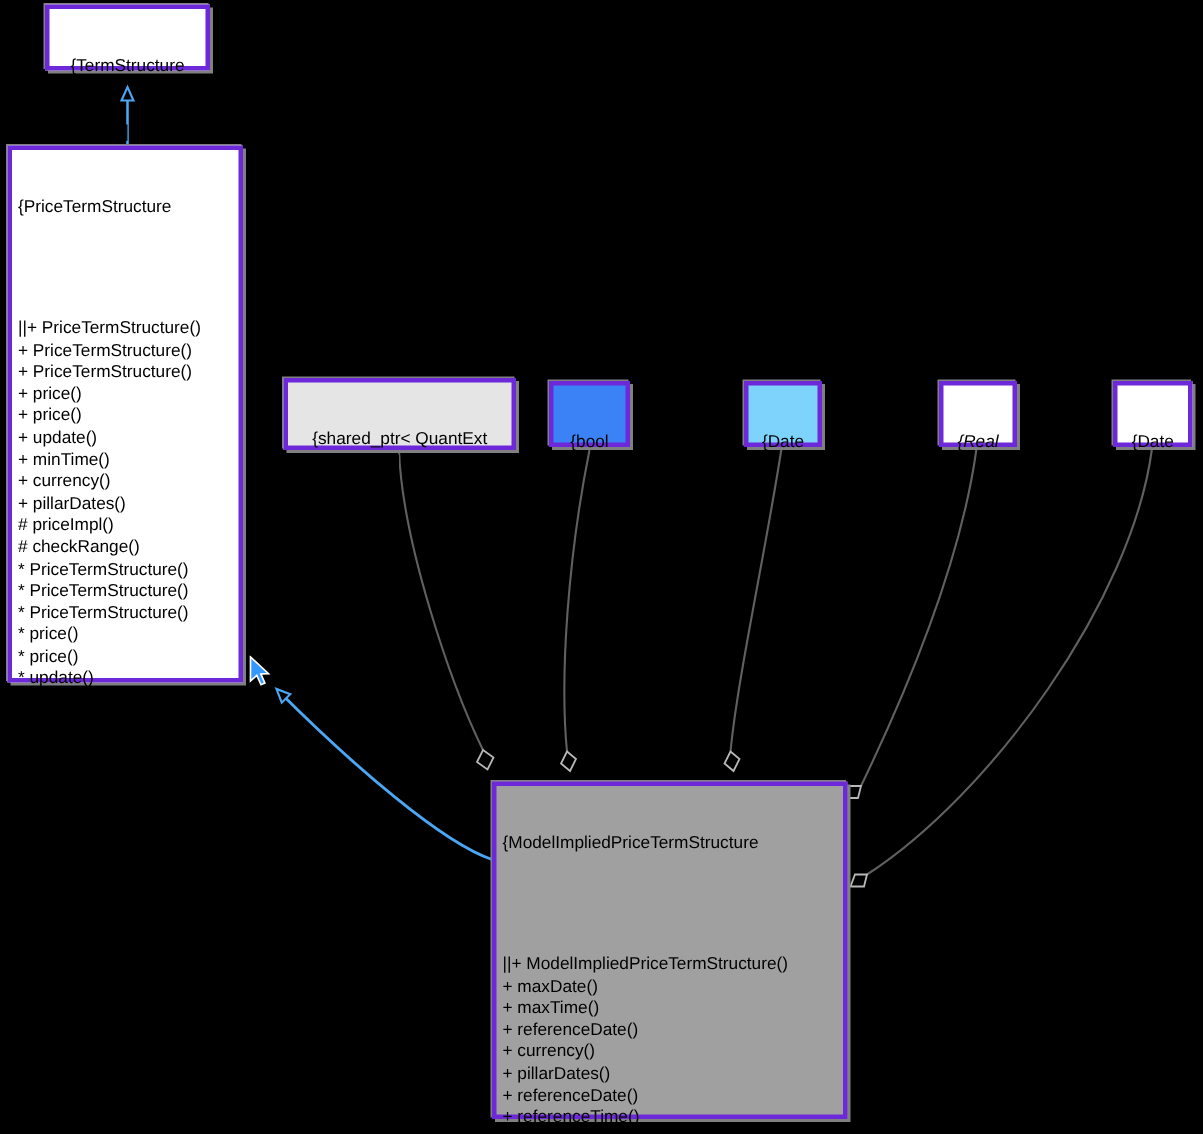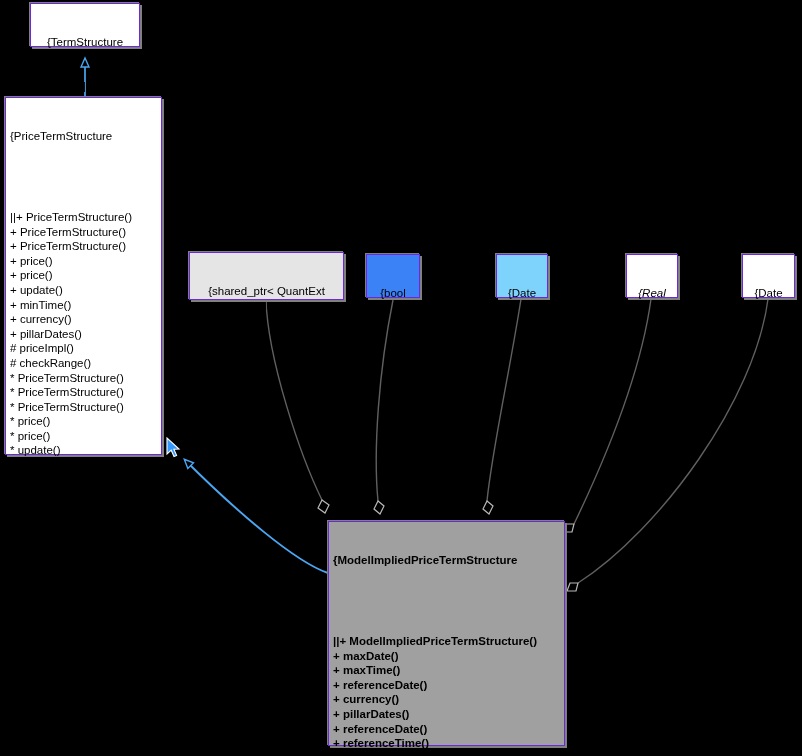--- a/index.html
+++ b/index.html
@@ -12,31 +12,30 @@
     width: 802px;
     height: 756px;
     background: #000000;
     overflow: hidden;
     font-family: "Liberation Sans", sans-serif;
   }
   .uml-box {
     position: absolute;
     box-sizing: border-box;
     background: #ffffff;
-    border: 1px solid #6d28d9;
+    border: 3px solid #6d28d9;
     box-shadow: 2px 2px 0 0 #808080, -1px -1px 0 0 #808080;
     color: #000000;
     font-size: 11.5px;
     line-height: 14.6px;
     padding: 2px 4px 17px 4px;
     white-space: pre;
   }
   .uml-box.filled {
     background: #a0a0a0;
-    font-weight: bold;
   }
   .box-title {
     display: block;
     white-space: pre-wrap;
   }
   .box-members {
     display: block;
     text-align: left;
     white-space: pre;
     margin-top: 37px;

